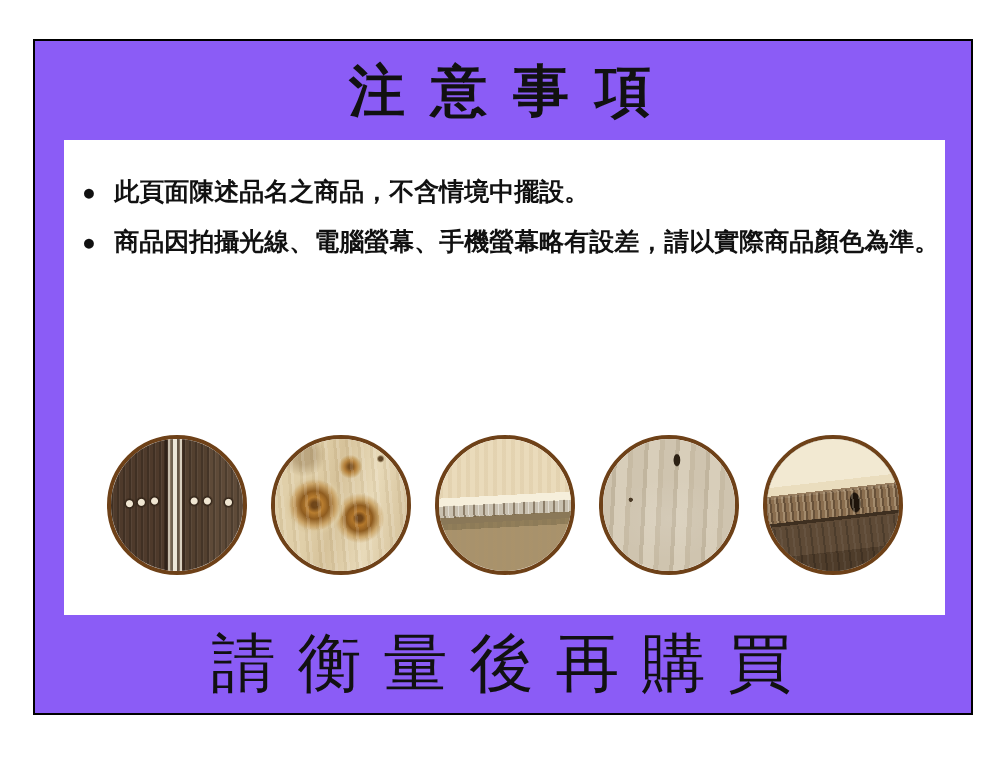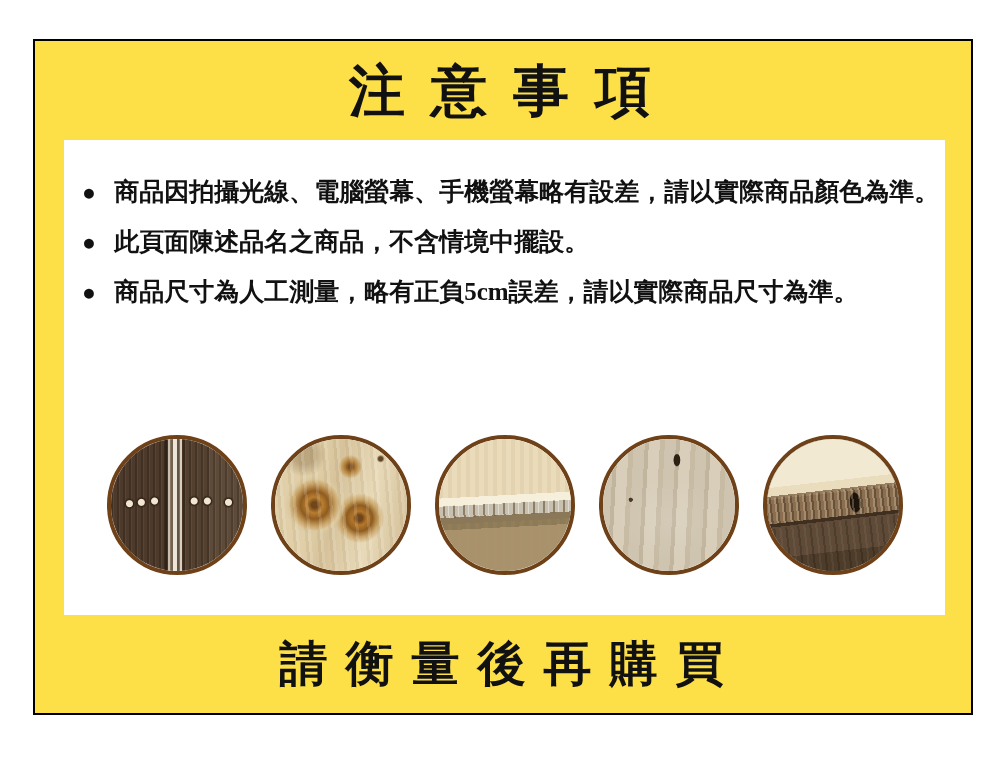--- a/index.html
+++ b/index.html
@@ -10,21 +10,21 @@
     overflow:hidden;
     font-family:"Liberation Serif","DejaVu Serif",serif;
     color:#111111;
   }
 
   
   .panel {
     position:absolute; left:33px; top:39px;
     width:940px; height:676px;
     box-sizing:border-box;
-    background:#fde047;
+    background:#8b5cf6;
     border:2px solid #000000;
   }
 
   
   .header {
     position:absolute; top:0; left:0; right:0; height:99px;
     display:flex; align-items:center; justify-content:center;
   }
   .header .title {
     font-size:56px; font-weight:bold; letter-spacing:6px;
@@ -146,46 +146,42 @@
     background:repeating-linear-gradient(90deg,
       rgba(0,0,0,0.18) 0 2px, rgba(0,0,0,0) 2px 6px, rgba(255,255,255,0.05) 6px 8px, rgba(0,0,0,0) 8px 12px);
   }
 
   
   .footer {
     position:absolute; top:574px; bottom:0; left:0; right:0;
     display:flex; align-items:center; justify-content:center;
   }
   .footer .title {
-    font-size:48px; font-weight:bold; letter-spacing:3px;
+    font-size:64px; font-weight:normal; letter-spacing:3px;
     white-space:nowrap; line-height:1;
   }
 </style>
 </head>
 <body>
 
 <div class="panel">
 
   <div class="header">
     <div class="title">注 意 事 項</div>
   </div>
 
   <div class="notice-box">
     <ul class="notice-list">
-      <li>
-        <span class="bullet">●</span>
-        <span>商品因拍攝光線、電腦螢幕、手機螢幕略有設差，請以實際商品顏色為準。</span>
-      </li>
       <li>
         <span class="bullet">●</span>
         <span>此頁面陳述品名之商品，不含情境中擺設。</span>
       </li>
       <li>
         <span class="bullet">●</span>
-        <span>商品尺寸為人工測量，略有正負5cm誤差，請以實際商品尺寸為準。</span>
+        <span>商品因拍攝光線、電腦螢幕、手機螢幕略有設差，請以實際商品顏色為準。</span>
       </li>
     </ul>
 
     <div class="photo-row">
       <div class="photo photo-1" title="dark laminate board with a row of small nail holes">
         <div class="tex base"></div>
       </div>
       <div class="photo photo-2" title="light pine wood surface with large knots">
         <div class="tex base"></div>
       </div>

